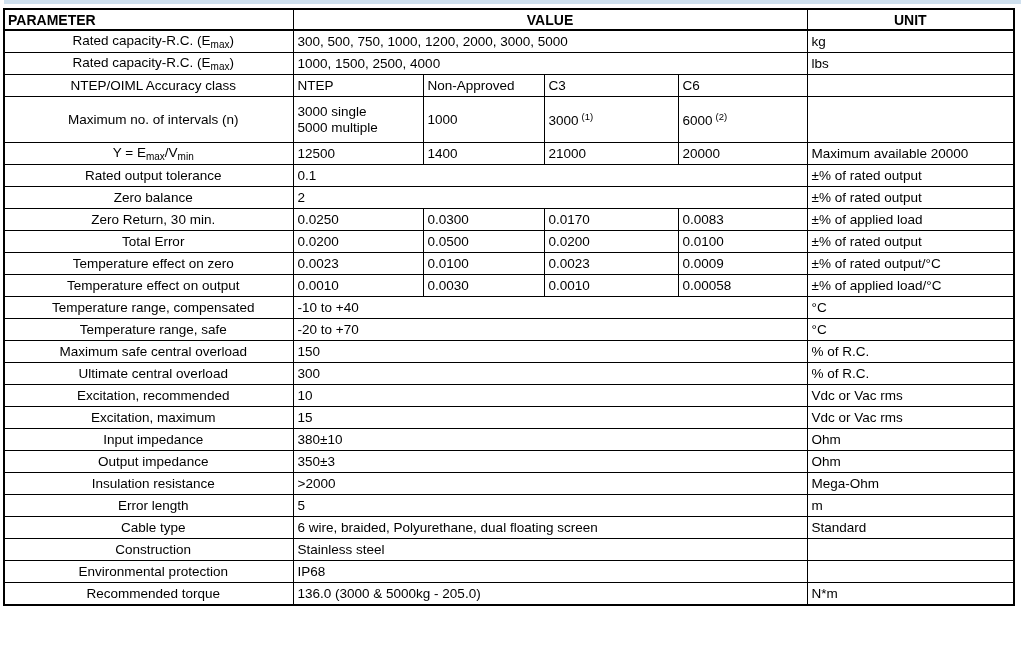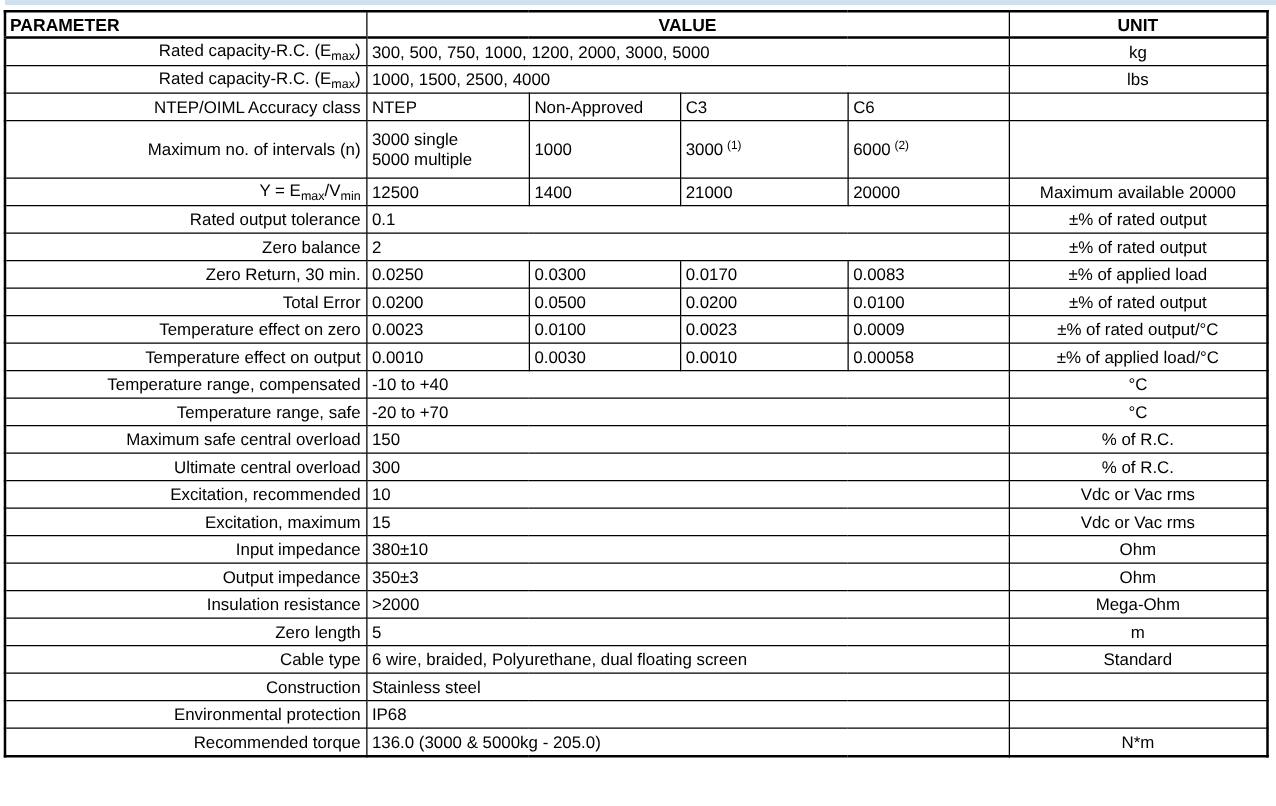--- a/index.html
+++ b/index.html
@@ -19,23 +19,23 @@
     border:1px solid #000;
     font-size:13.5px;
     padding:0 4px;
     overflow:hidden;
   }
   thead th{
     font-weight:bold;font-size:14px;height:19px;text-align:center;
     border-bottom:2px solid #000;
   }
   th.h-param{text-align:left;padding-left:3px;}
-  td.param{text-align:right;padding-left:13px;height:21px;white-space:nowrap;}
+  td.param{text-align:center;padding-left:13px;height:21px;white-space:nowrap;}
   td.val{white-space:pre-line;line-height:1.16;}
-  td.unit{text-align:center;white-space:nowrap;}
+  td.unit{text-align:left;white-space:nowrap;}
   tr.tall td{height:45px;}
   .sub{font-size:10px;vertical-align:-3px;letter-spacing:0;}
   .sup{font-size:9.5px;vertical-align:5px;margin-left:3px;}
 </style>
 </head>
 <body>
 
 <div class="top-strip" style="background: rgb(207, 224, 238);"></div>
 
 <table class="spec">
@@ -171,21 +171,21 @@
         <td class="param">Output impedance</td>
         <td class="val" colspan="4">350±3</td>
         <td class="unit">Ohm</td>
       </tr>
       <tr>
         <td class="param">Insulation resistance</td>
         <td class="val" colspan="4">&gt;2000</td>
         <td class="unit">Mega-Ohm</td>
       </tr>
       <tr>
-        <td class="param">Zero length</td>
+        <td class="param">Error length</td>
         <td class="val" colspan="4">5</td>
         <td class="unit">m</td>
       </tr>
       <tr>
         <td class="param">Cable type</td>
         <td class="val" colspan="4">6 wire, braided, Polyurethane, dual floating screen</td>
         <td class="unit">Standard</td>
       </tr>
       <tr>
         <td class="param">Construction</td>

